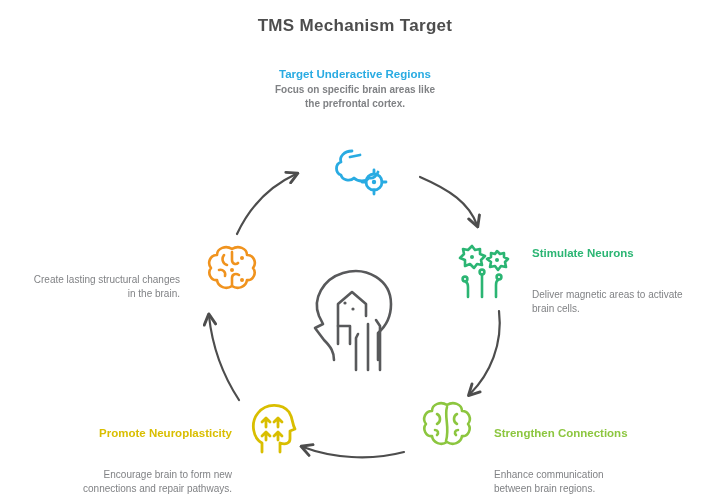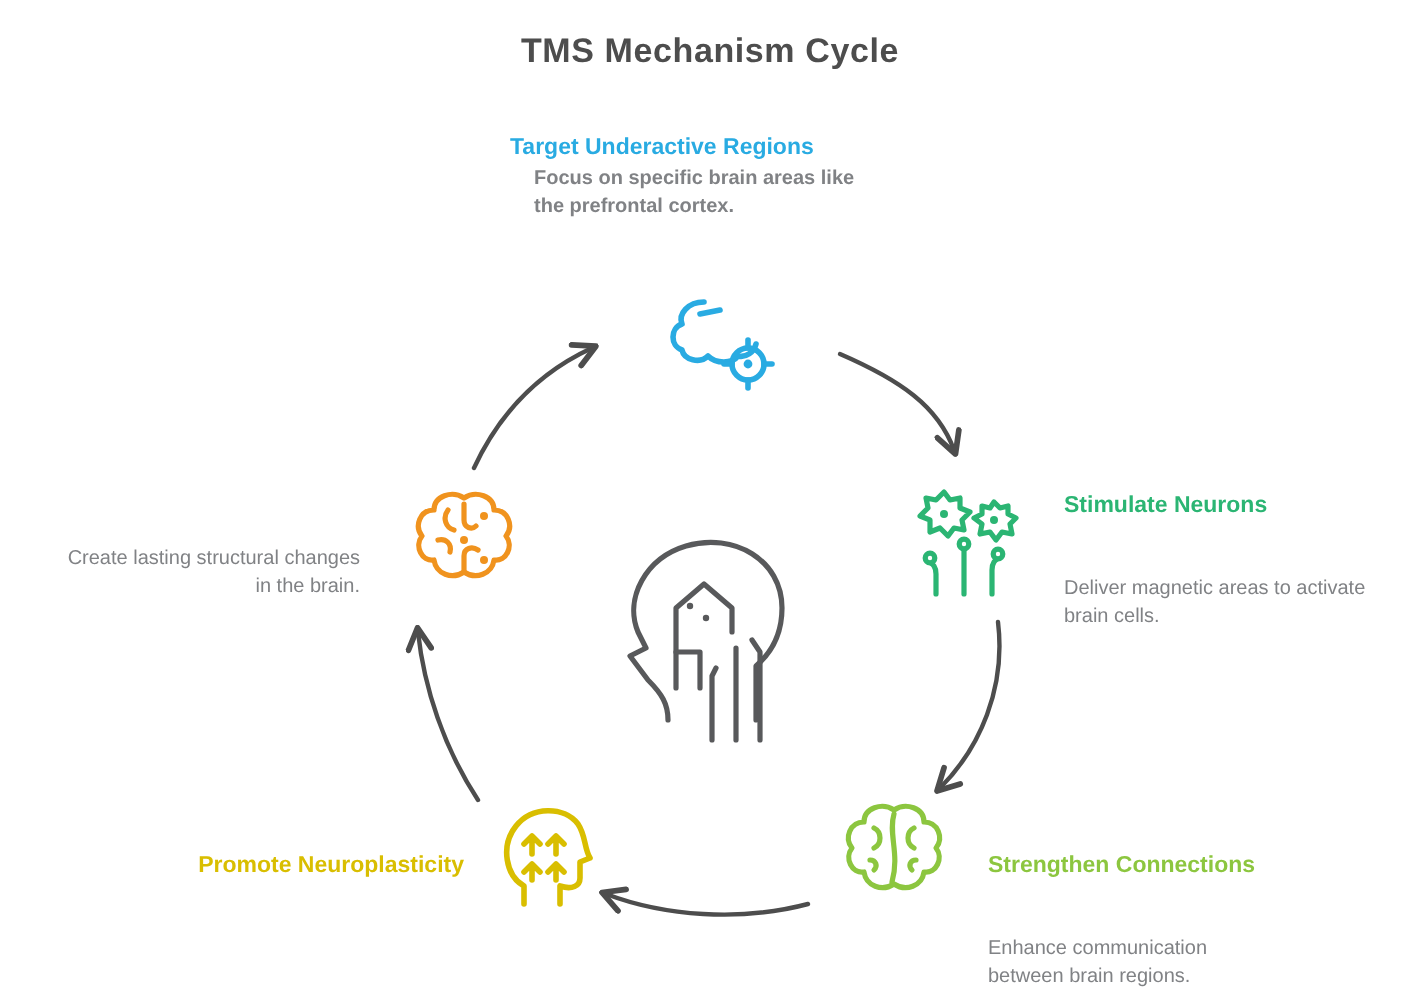--- a/index.html
+++ b/index.html
@@ -7,33 +7,33 @@
     position:relative;width:710px;height:496px;background:#ffffff;overflow:hidden;
     font-family:"Liberation Sans","DejaVu Sans",sans-serif;
   }
   .title{
     position:absolute;left:0;top:16px;width:100%;text-align:center;
     font-size:17px;font-weight:bold;color:#4D4D4D;letter-spacing:.3px;
   }
   .node{position:absolute;}
   .node .label{font-size:11.5px;font-weight:bold;line-height:1.25;margin-bottom:2px;}
   .node .desc{font-size:10px;color:#808285;line-height:1.38;margin-top:28px;}
-  .t-center{text-align:left;}
+  .t-center{text-align:center;}
   .t-left{text-align:left;}
   .t-right{text-align:right;}
   .icon{position:absolute;}
   svg{display:block;}
   #arrows{position:absolute;left:0;top:0;pointer-events:none;}
 </style>
 </head>
 <body>
 
 <div id="canvas">
 
-  <div class="title">TMS Mechanism Cycle</div>
+  <div class="title">TMS Mechanism Target</div>
 
   <svg id="arrows" width="710" height="496" viewBox="0 0 710 496">
     <defs>
       <marker id="ah" viewBox="0 0 10 10" refX="7.5" refY="5" markerWidth="6.5" markerHeight="6.5" orient="auto-start-reverse">
         <path d="M1.5 1 L9 5 L1.5 9" fill="none" stroke="#4D4D4D" stroke-width="2" stroke-linecap="round" stroke-linejoin="round"></path>
       </marker>
     </defs>
     <g fill="none" stroke="#4D4D4D" stroke-width="2.2" stroke-linecap="round">
       <path d="M237 234 C250 206 270 186 296 174" marker-end="url(#ah)"></path>
       <path d="M420 177 C450 190 469 203 477 225" marker-end="url(#ah)"></path>
@@ -111,20 +111,21 @@
     <svg width="58" height="60" viewBox="0 0 58 60" fill="none" stroke="#D9BE00" stroke-width="2.8" stroke-linecap="round" stroke-linejoin="round">
       <path d="M18 54 L18 45 C9 40 6 25 14 15 C22 5 38 5 45 14 C49 20 48 26 51 31 L46 33 L46 41 C46 45 42 47 36 45 L36 54"></path>
       <path d="M22 29 L22 21 M18 24 L22 20 L26 24"></path>
       <path d="M34 29 L34 21 M30 24 L34 20 L38 24"></path>
       <path d="M22 42 L22 35 M18 38 L22 34 L26 38"></path>
       <path d="M34 42 L34 35 M30 38 L34 34 L38 38"></path>
     </svg>
   </div>
   <div class="node t-right" style="left:52px;top:426px;width:180px;">
     <div class="label" style="color: rgb(217, 190, 0);">Promote Neuroplasticity</div>
+    <div class="desc" style="width:178px;margin-left:auto;">Encourage brain to form new connections and repair pathways.</div>
   </div>
 
   <div class="icon" style="left:204px;top:242px;">
     <svg width="56" height="56" viewBox="0 0 56 56" fill="none" stroke="#F0931E" stroke-width="2.6" stroke-linecap="round" stroke-linejoin="round">
       <path d="M28 7 C22 3 13 6 13 13 C6 13 3 21 7 26 C3 31 7 39 13 38 C14 45 22 48 28 44 C34 48 42 45 43 38 C49 39 53 31 49 26 C53 21 50 13 43 13 C43 6 34 3 28 7 Z"></path>
       <path d="M20 13 C17 17 19 22 23 23"></path>
       <path d="M28 10 L28 18 C28 22 32 23 34 21"></path>
       <circle cx="38" cy="16" r="2" fill="#F0931E" stroke="none"></circle>
       <path d="M15 28 C19 27 22 30 21 34"></path>
       <path d="M28 44 L28 36 C28 32 32 31 35 33"></path>

